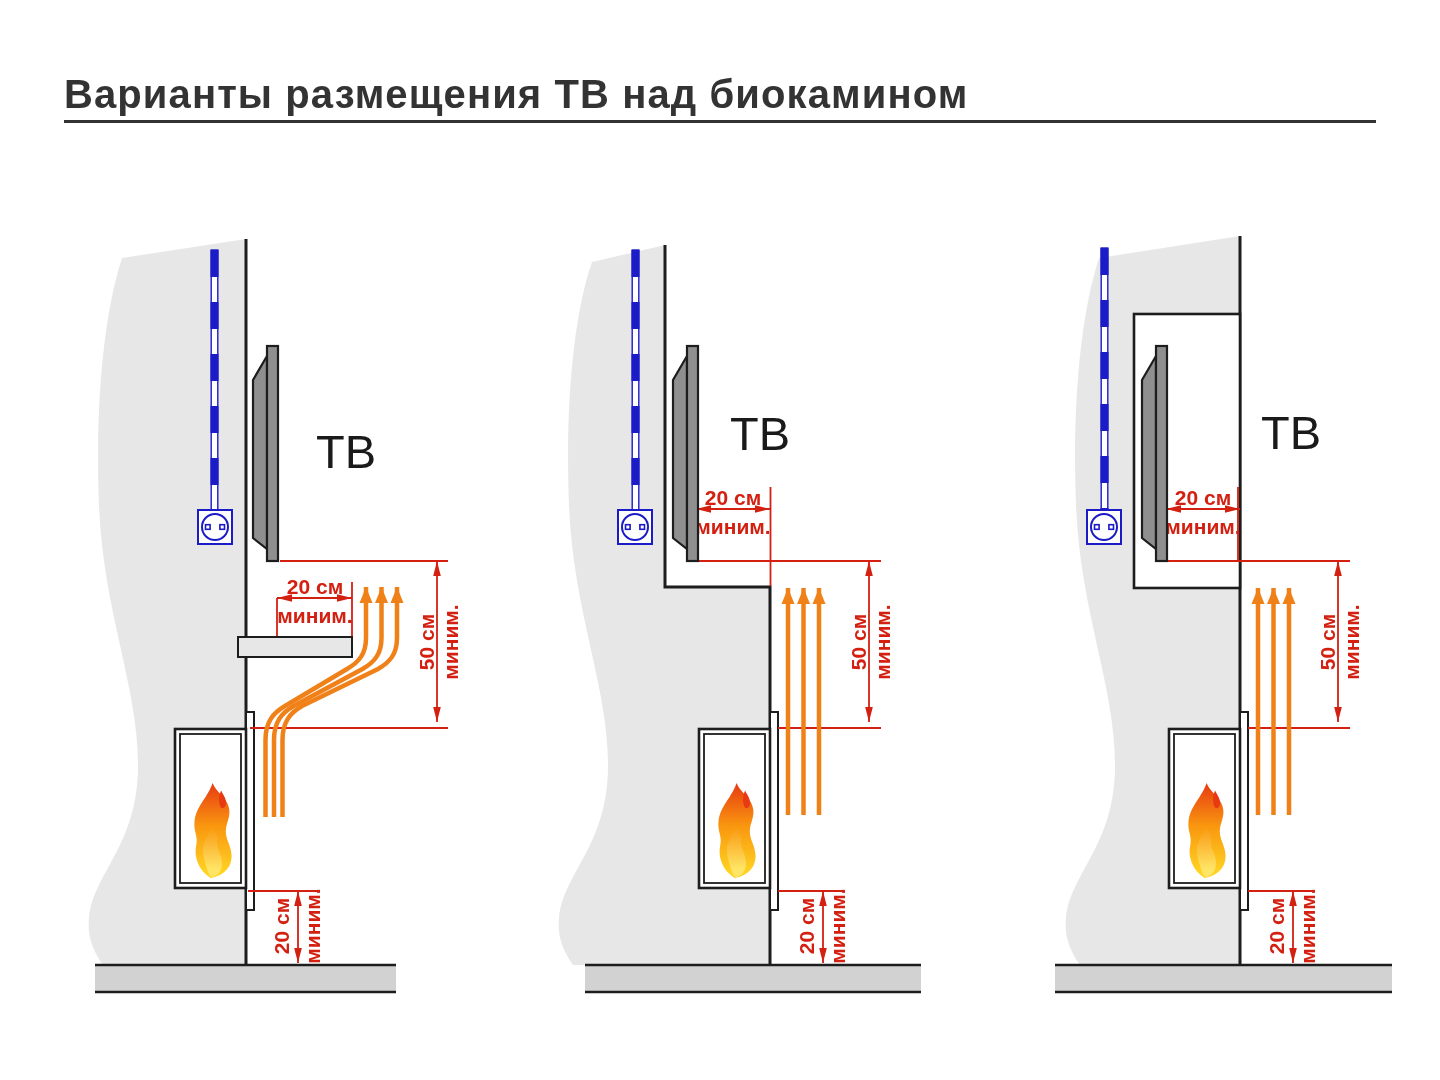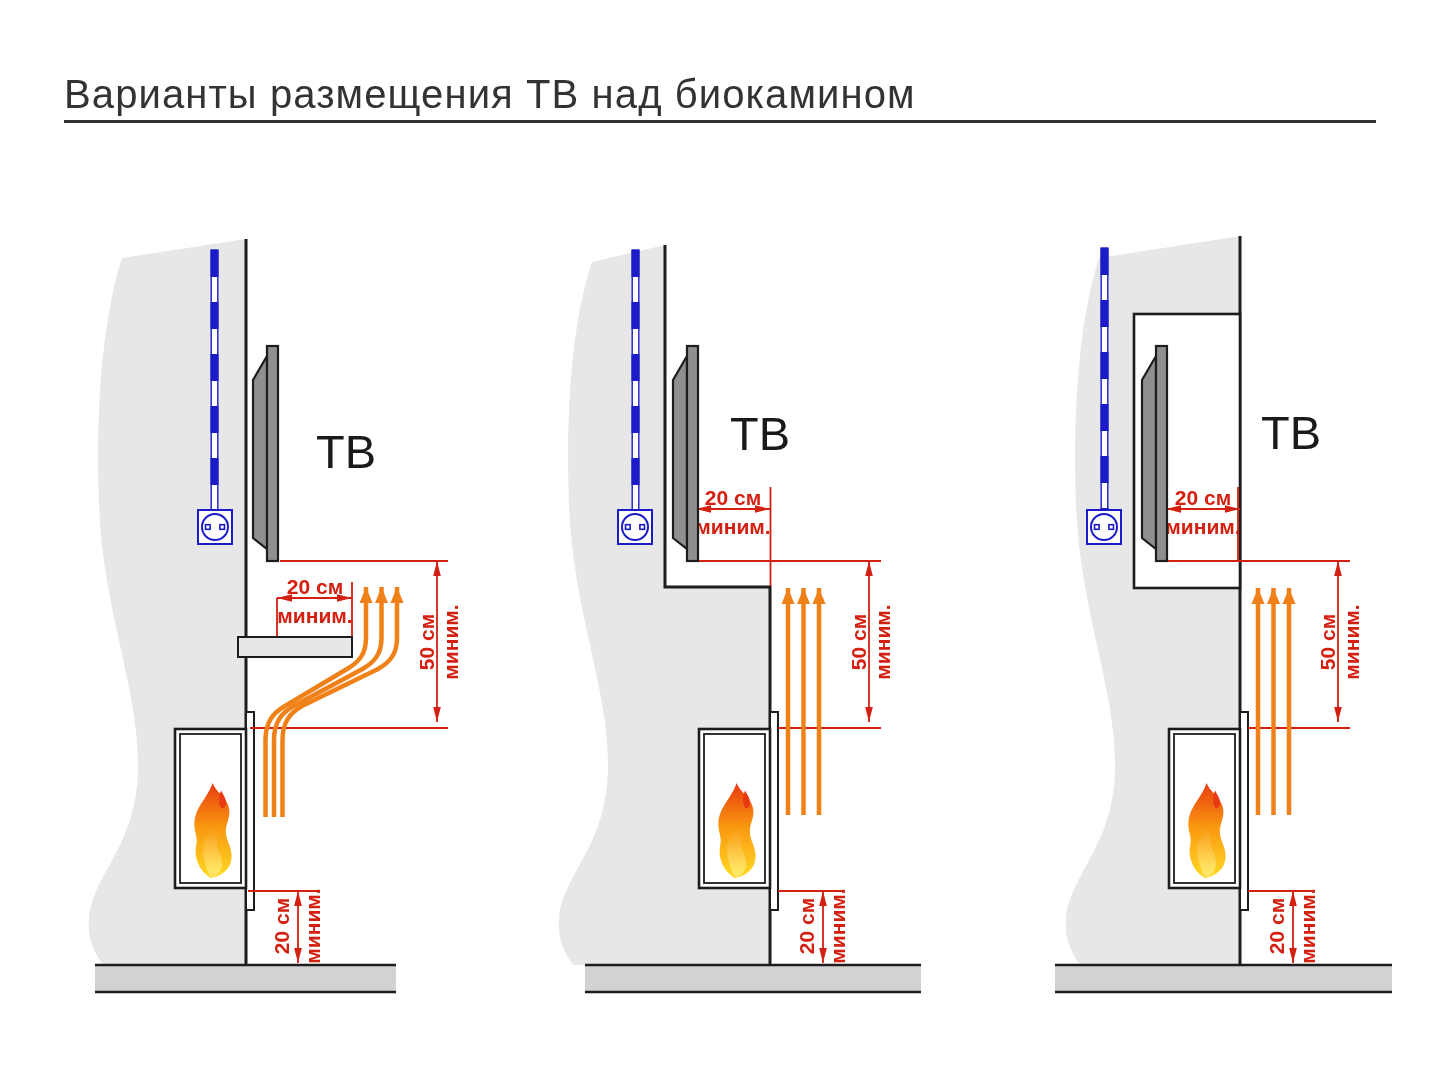--- a/index.html
+++ b/index.html
@@ -1,18 +1,18 @@
 <!DOCTYPE html>
 <html style="--background: #ffffff; --title-text: #333333; --diagram-line: #1d1d1d; --wall-fill: #e7e7e7; --floor-fill: #d2d2d2; --tv-fill: #8f8f8f; --label-text: #1a1a1a; --dimension-red: #d32011; --flow-orange: #f08119; --cable-blue: #1b1bc8; --flame-top: #e73a12; --flame-mid: #f9960f; --flame-bottom: #ffd422; --flame-inner: #ffe566;"><head>
 <meta charset="utf-8">
 <style>
   html,body{margin:0;padding:0;background:#fff;}
   .page{position:relative;width:1440px;height:1080px;background:var(--background,#fff);
         font-family:"Liberation Sans",sans-serif;overflow:hidden;}
-  .page-title{position:absolute;left:64px;top:74px;margin:0;font-size:40px;font-weight:400;
+  .page-title{position:absolute;left:64px;top:74px;margin:0;font-size:40px;font-weight:700;
         letter-spacing:1.1px;color:var(--title-text,#333);white-space:nowrap;line-height:1;}
   .title-underline{position:absolute;left:64px;top:120px;width:1312px;height:3px;
         background:var(--title-text,#333);}
   .canvas{position:absolute;left:0;top:0;}
 
   svg text{font-family:"Liberation Sans",sans-serif;}
   .dim-text{fill:var(--dimension-red,#d32011);font-size:21px;font-weight:bold;}
   .tv-text{fill:var(--label-text,#1a1a1a);font-size:47px;}
 
   .wall{fill:var(--wall-fill,#e7e7e7);}

